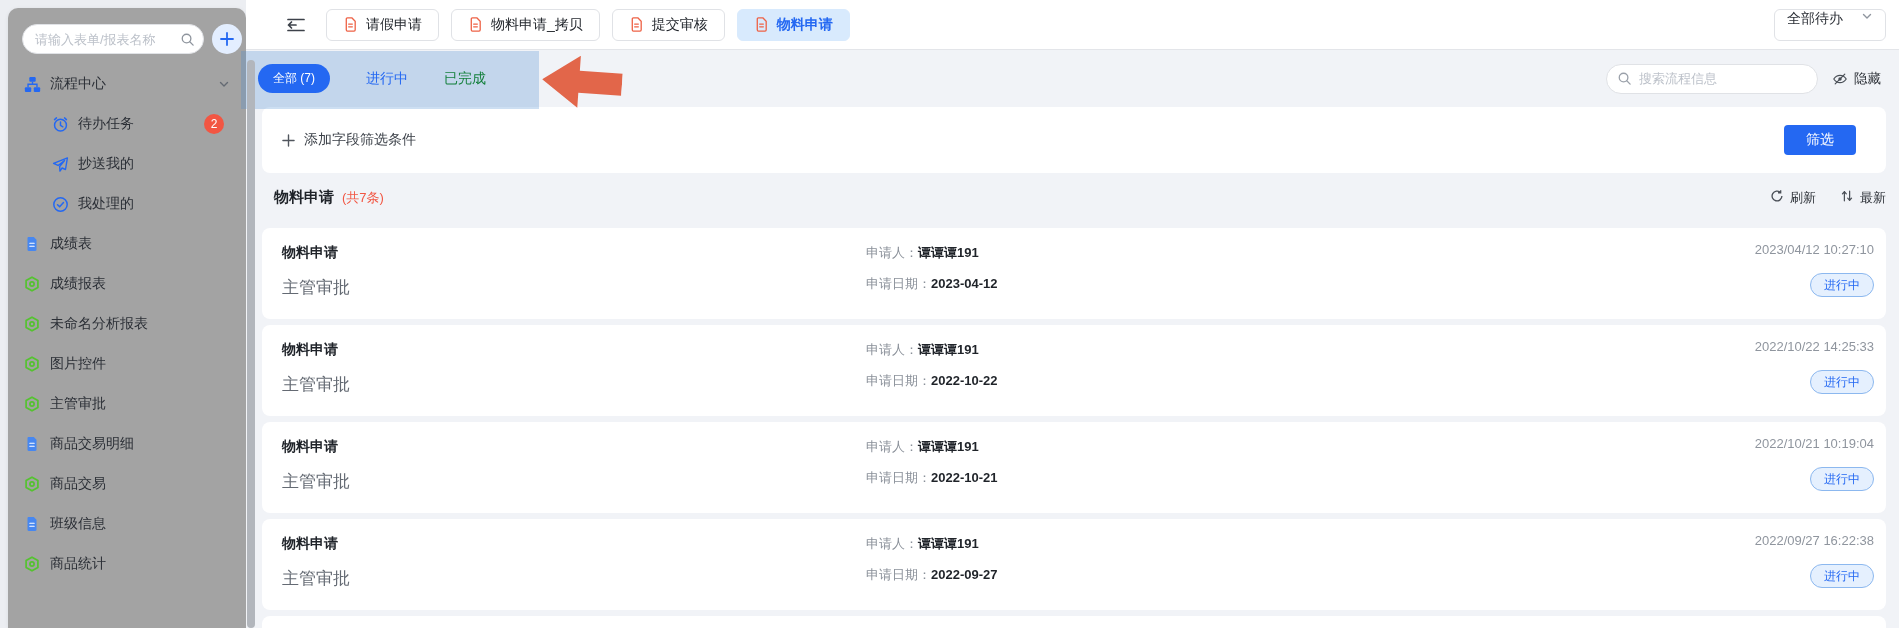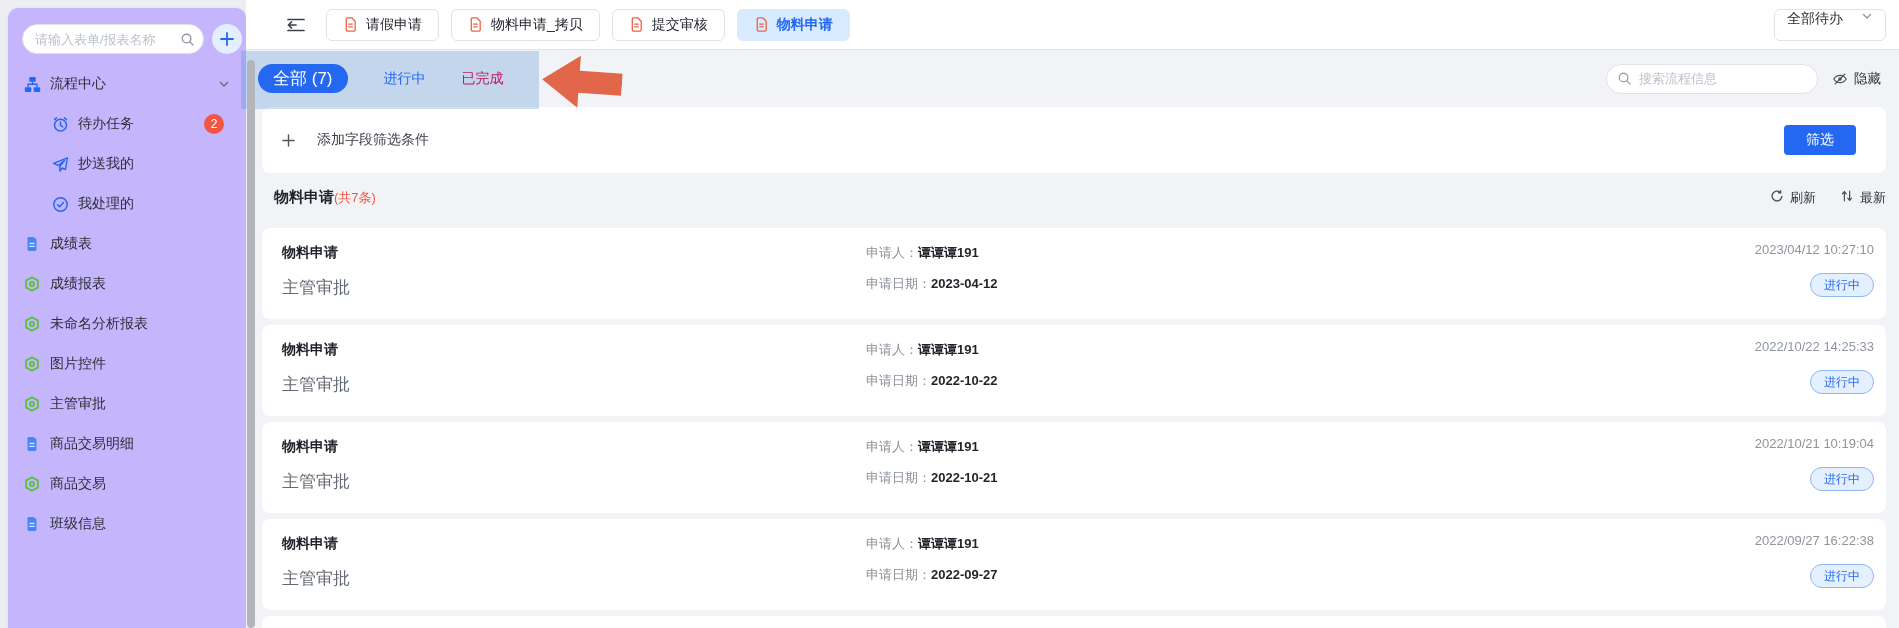--- a/index.html
+++ b/index.html
@@ -10,21 +10,21 @@
   html,body{width:1899px;height:628px}
   body{
     position:relative;overflow:hidden;background:#eceef2;color:#1f2329;
     font-family:"Liberation Sans","DejaVu Sans",sans-serif;font-size:14px;
   }
   svg{display:block}
   .blue{color:var(--primary)} .green{color:var(--green)}
   .docblue{color:var(--doc-blue)}
 
   
-  .sidebar{position:absolute;left:8px;top:8px;width:238px;height:620px;background:#c4b5fd;
+  .sidebar{position:absolute;left:8px;top:8px;width:238px;height:620px;background:#a3a3a3;
     border-radius:10px 10px 0 0;box-shadow:0 1px 4px rgba(31,35,41,.08)}
   .side-top{display:flex;align-items:center;gap:8px;padding:16px 4px 0 14px}
   .search-wrap{flex:1;position:relative}
   .side-search{width:100%;height:30px;border:1px solid #e0e2e6;border-radius:15px;
     padding:0 26px 0 12px;font-size:13px;color:#1f2329;outline:none;background:#fff;
     font-family:inherit}
   ::placeholder{color:#bcc1c9}
   .search-icon-r{position:absolute;right:9px;top:8px;color:#8f959e}
   .plus-btn{width:30px;height:30px;border-radius:50%;background:#e3eeff;color:var(--primary);
     display:flex;align-items:center;justify-content:center;flex:none;cursor:pointer}
@@ -51,49 +51,49 @@
     align-items:center;gap:8px;padding:0 16px;font-size:14px;cursor:pointer;white-space:nowrap}
   .tab.active{background:#d8eafd;border-color:#d8eafd;color:var(--primary);font-weight:bold}
   .ticon{display:flex;color:var(--doc-orange)}
   .todo-select{margin-left:auto;height:32px;border:1px solid #e0e2e6;border-radius:6px;
     background:#fff;display:flex;gap:18px;padding:0 12px;font-size:14px;
     cursor:pointer;color:#2b2f36}
   .todo-select .chevg{color:#8f959e;display:flex}
 
   .toolbar{position:absolute;top:50px;left:0;right:0;height:57px;display:flex;align-items:center}
   .status-tabs{display:flex;align-items:center;gap:36px;margin-left:12px;position:relative;z-index:2}
-  .status-tab{font-size:14px;cursor:pointer;color:#be185d}
+  .status-tab{font-size:14px;cursor:pointer;color:#15803d}
   .status-tabs div:nth-of-type(1){background:var(--primary);color:#fff;height:29px;
-    border-radius:15px;display:flex;align-items:center;padding:0 15px;font-size:17px}
+    border-radius:15px;display:flex;align-items:center;padding:0 15px;font-size:12px}
   .status-tabs div:nth-of-type(2){color:var(--primary)}
   .search-box{margin-left:auto;width:212px;height:30px;background:#fff;border:1px solid #e0e2e6;
     border-radius:15px;display:flex;align-items:center;padding:0 10px;gap:7px}
   .search-box .sic{color:#9ba1aa;display:flex}
   .search-box input{border:none;outline:none;flex:1;font-size:13px;min-width:0;font-family:inherit;background:transparent}
   .hide-btn{display:flex;align-items:center;gap:6px;margin:0 18px 0 14px;font-size:13.5px;
     color:#2b2f36;cursor:pointer}
   .hide-btn .eic{display:flex;color:#4a4f57}
 
   .highlight-rect{position:absolute;top:51px;left:-5px;width:298px;height:58px;
     background:var(--highlight);z-index:1;pointer-events:none}
   .anno-arrow{position:absolute;top:56px;left:296px;z-index:3;color:var(--arrow);
     transform:rotate(4deg);pointer-events:none}
 
   .filter-card{position:absolute;top:107px;left:16px;right:13px;height:66px;background:#fff;
     border-radius:8px;display:flex;align-items:center}
-  .add-cond{display:flex;align-items:center;gap:22px;margin-left:20px;font-size:14px;
+  .add-cond{display:flex;align-items:center;gap:9px;margin-left:20px;font-size:14px;
     color:#3b4048;cursor:pointer}
   .add-cond .pic{display:flex;color:#51565e}
   .filter-btn{position:absolute;right:30px;top:18px;height:30px;padding:0 22px;
     background:var(--primary);color:#fff;border-radius:4px;font-size:14px;display:flex;
     align-items:center;cursor:pointer}
 
   .list-header{position:absolute;top:188px;left:16px;right:13px;display:flex;align-items:center}
   .list-title{font-size:15px;font-weight:bold;margin-left:12px}
-  .list-count{font-size:13px;color:var(--badge-red);}
+  .list-count{font-size:13px;color:var(--badge-red);margin-left:8px}
   .lh-right{margin-left:auto;display:flex;align-items:center;gap:24px;font-size:13px;color:#2b2f36}
   .lh-item{display:flex;align-items:flex-start;gap:6px;cursor:pointer}
   .lh-item .lic{display:flex;color:#4a4f57}
 
   .list-cards{position:absolute;top:228px;left:16px;right:13px;display:flex;
     flex-direction:column;gap:6px}
   .cards-repeat{display:contents}
   .card{position:relative;min-height:91px;background:#fff;border-radius:8px;flex:none;cursor:pointer}
   .card .title{position:absolute;left:20px;top:16px;font-size:14px;font-weight:bold;color:#1f2329}
   .card .sub{position:absolute;left:20px;top:48px;font-size:17px;color:#646a73}
@@ -272,20 +272,30 @@
           <span class="sicon docblue">
             <svg width="16" height="16" viewBox="0 0 16 16">
               <path d="M3.5 2.2C3.5 1.5 4 1 4.7 1h5.1l2.7 2.8v10c0 .7-.5 1.2-1.2 1.2H4.7c-.7 0-1.2-.5-1.2-1.2z" fill="currentColor"></path>
               <path d="M5.8 7.2h4.4M5.8 10.2h4.4" stroke="#fff" stroke-width="1.1" stroke-linecap="round"></path>
             </svg>
           </span>
 
           <span>班级信息</span>
         </div>
 
+        <div class="side-row">
+
+          <span class="sicon green">
+            <svg width="16" height="16" viewBox="0 0 16 16">
+              <path d="M8 1.2l5.9 3.4v6.8L8 14.8l-5.9-3.4V4.6z" fill="none" stroke="currentColor" stroke-width="1.7" stroke-linejoin="round"></path>
+              <circle cx="8" cy="8" r="2.1" fill="none" stroke="currentColor" stroke-width="1.7"></circle>
+            </svg>
+          </span>
+          <span>商品统计</span>
+        </div>
       </div>
   </div>
 </div>
 
 <div class="scrollbar"></div>
 
 <div class="main">
 
   <div class="tabbar">
     <span class="collapse">

